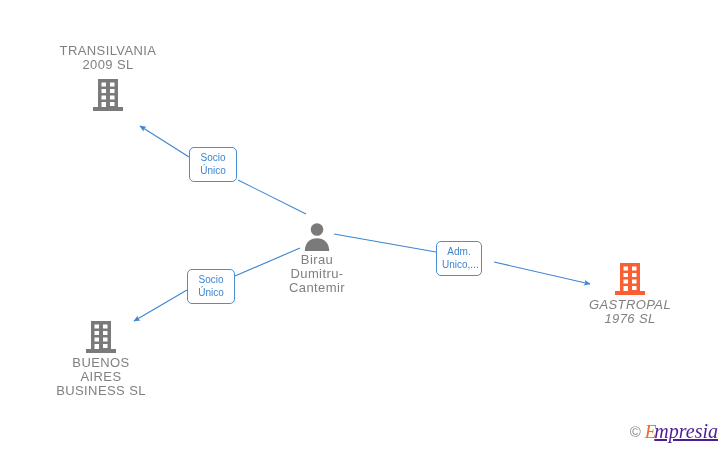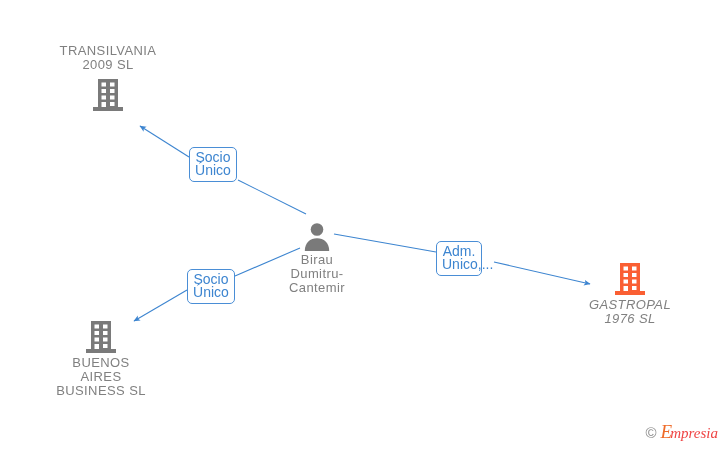--- a/index.html
+++ b/index.html
@@ -43,21 +43,21 @@
     display: flex;
     align-items: flex-end;
     justify-content: center;
   }
   .rel-box {
     position: absolute;
     border: 1px solid #4a8ed6;
     border-radius: 5px;
     background: #ffffff;
     color: #3d85d0;
-    font-size: 14px;
+    font-size: 10px;
     line-height: 13px;
     text-align: center;
     padding: 3px 5px 4px 5px;
     white-space: pre-line;
     font-family: "Liberation Sans", sans-serif;
     box-sizing: border-box;
   }
   #watermark {
     position: absolute;
     right: 10px;
@@ -73,26 +73,27 @@
     font-family: "Liberation Sans", sans-serif;
   }
   #watermark .brand-e {
     color: #ef6c2a;
     font-size: 19px;
     font-style: italic;
     font-family: "Liberation Serif", serif;
     line-height: 1;
   }
   #watermark .brand-rest {
-    color: #ef4444;
-    font-size: 15px;
+    color: #4c1d95;
+    font-size: 20px;
     font-style: italic;
     font-family: "Liberation Serif", serif;
     line-height: 1;
     margin-left: -2px;
+    text-decoration: underline;
   }
 </style>
 </head>
 <body>
 
 <div id="canvas">
 
   <svg id="edge-layer" viewBox="0 0 728 450" xmlns="http://www.w3.org/2000/svg">
     <defs>
       <marker id="arrowhead" markerWidth="7" markerHeight="7" refX="5.5" refY="3" orient="auto" markerUnits="strokeWidth">

